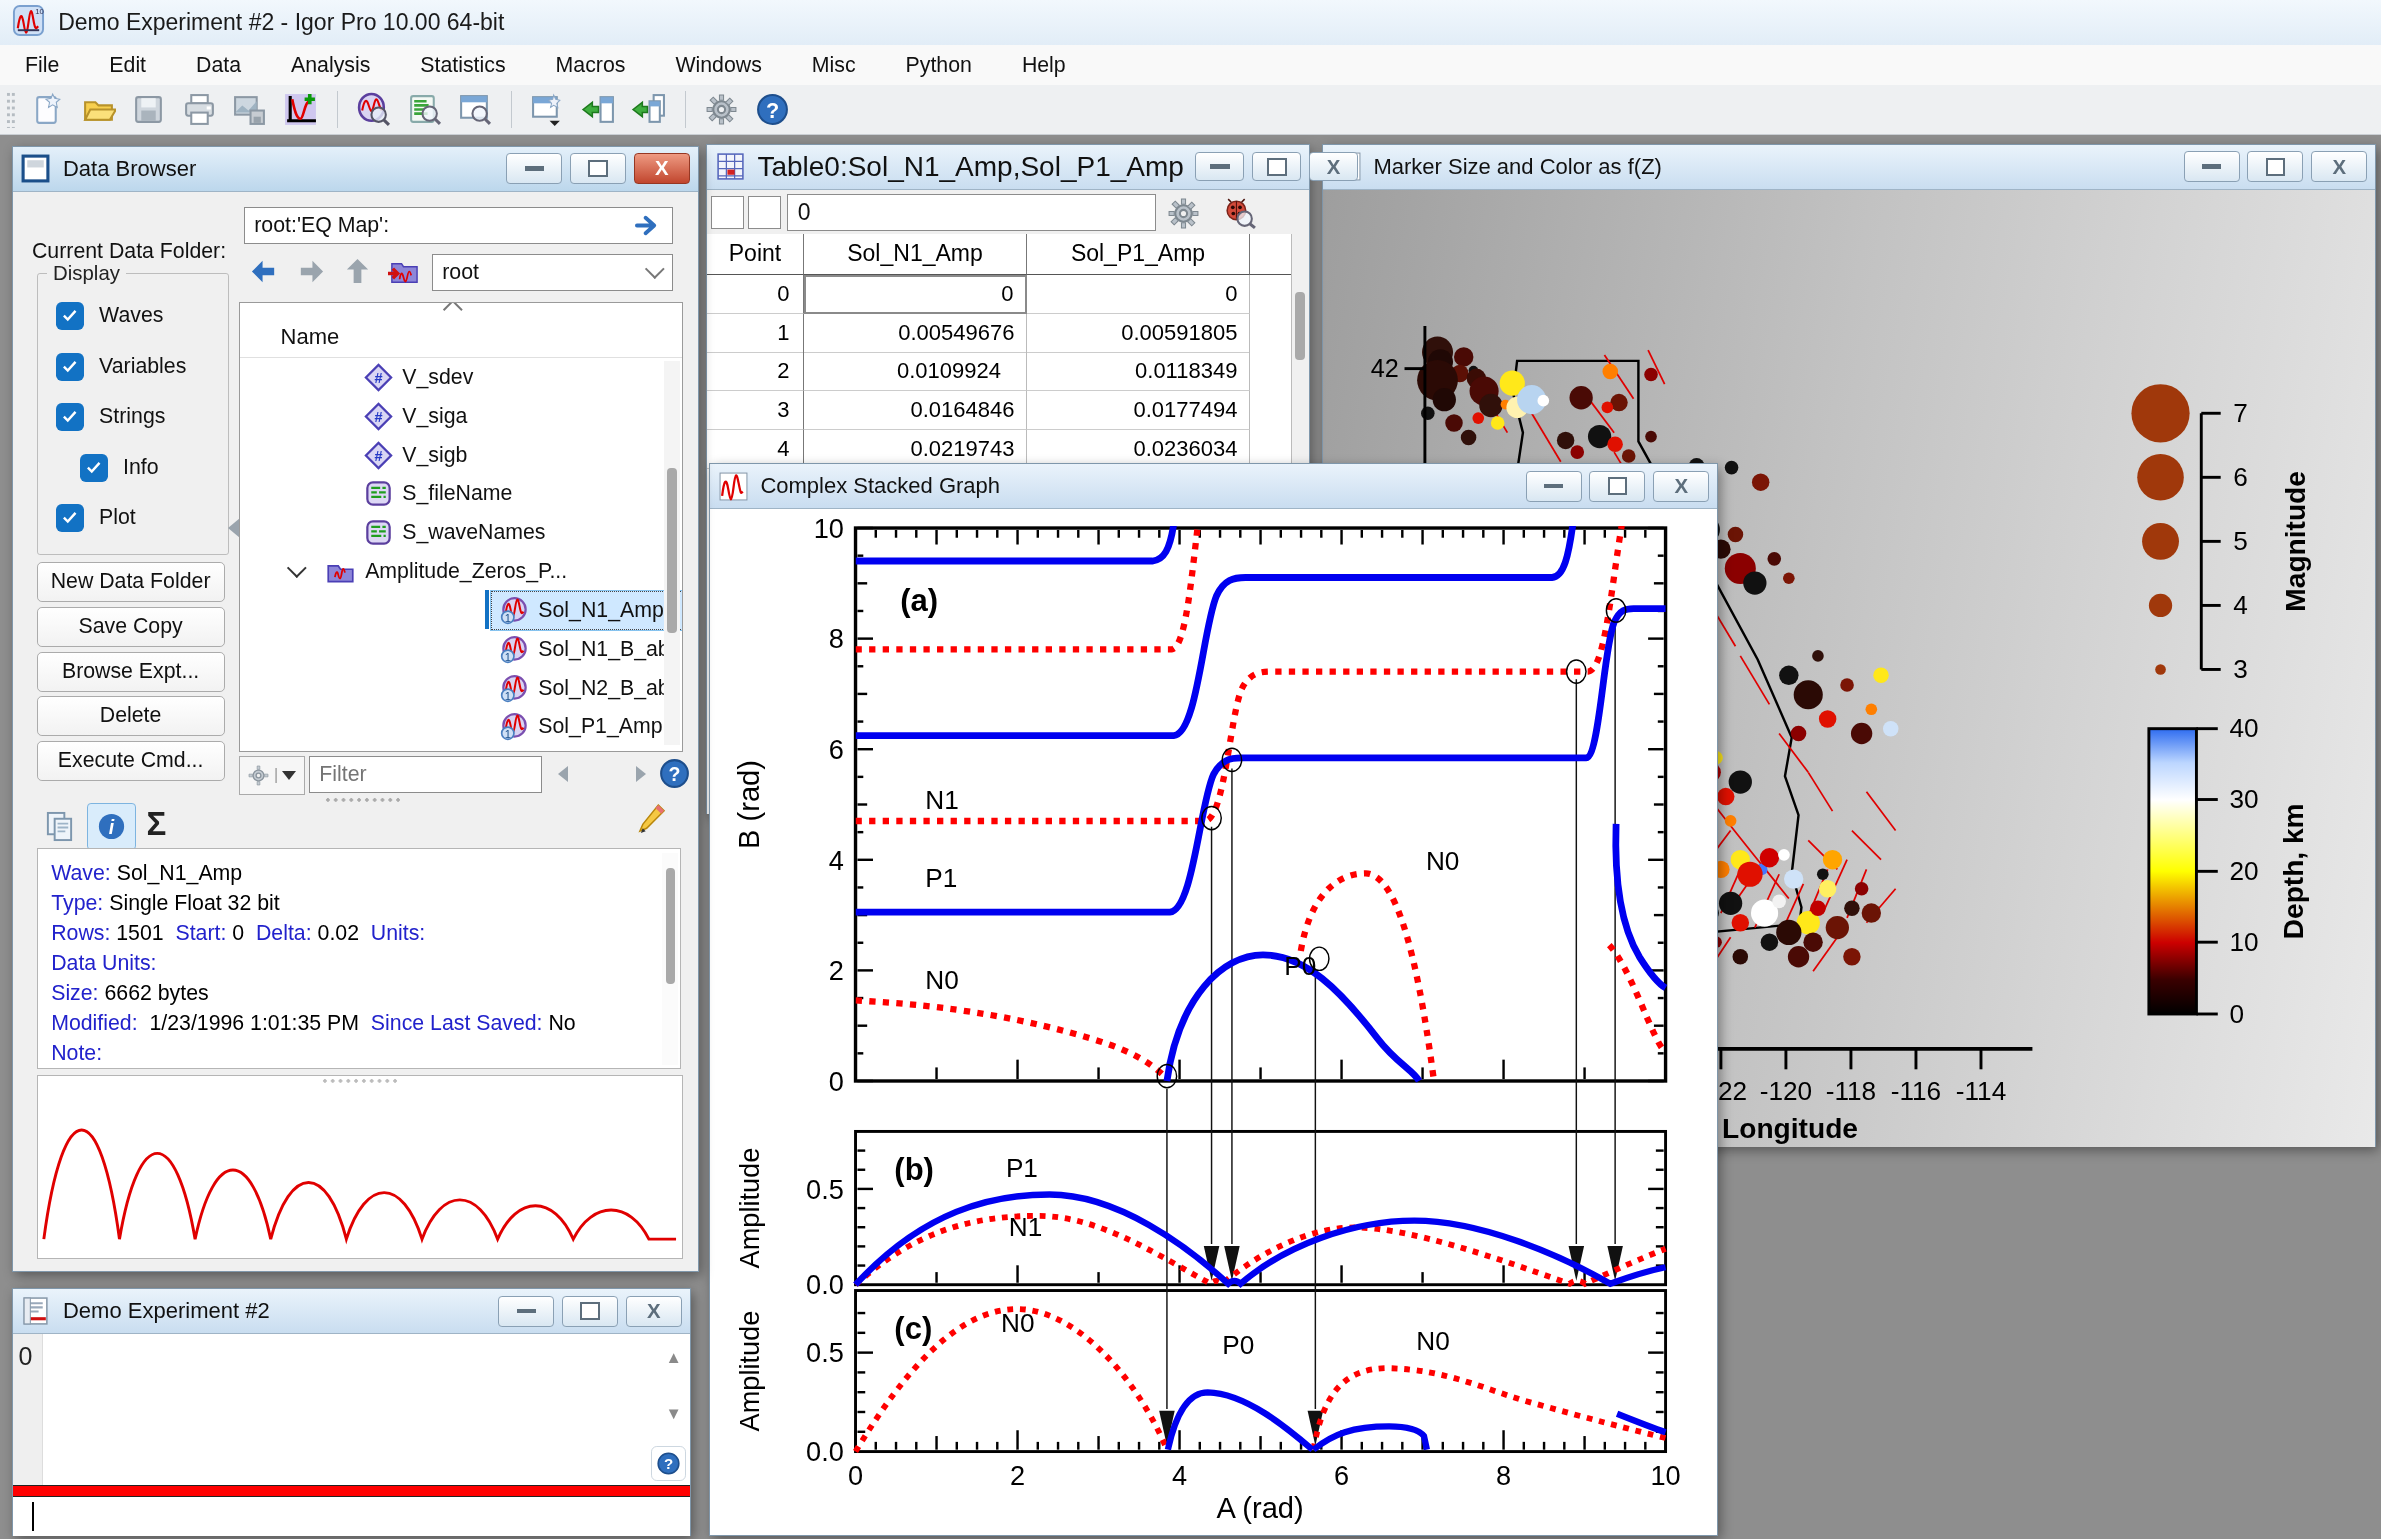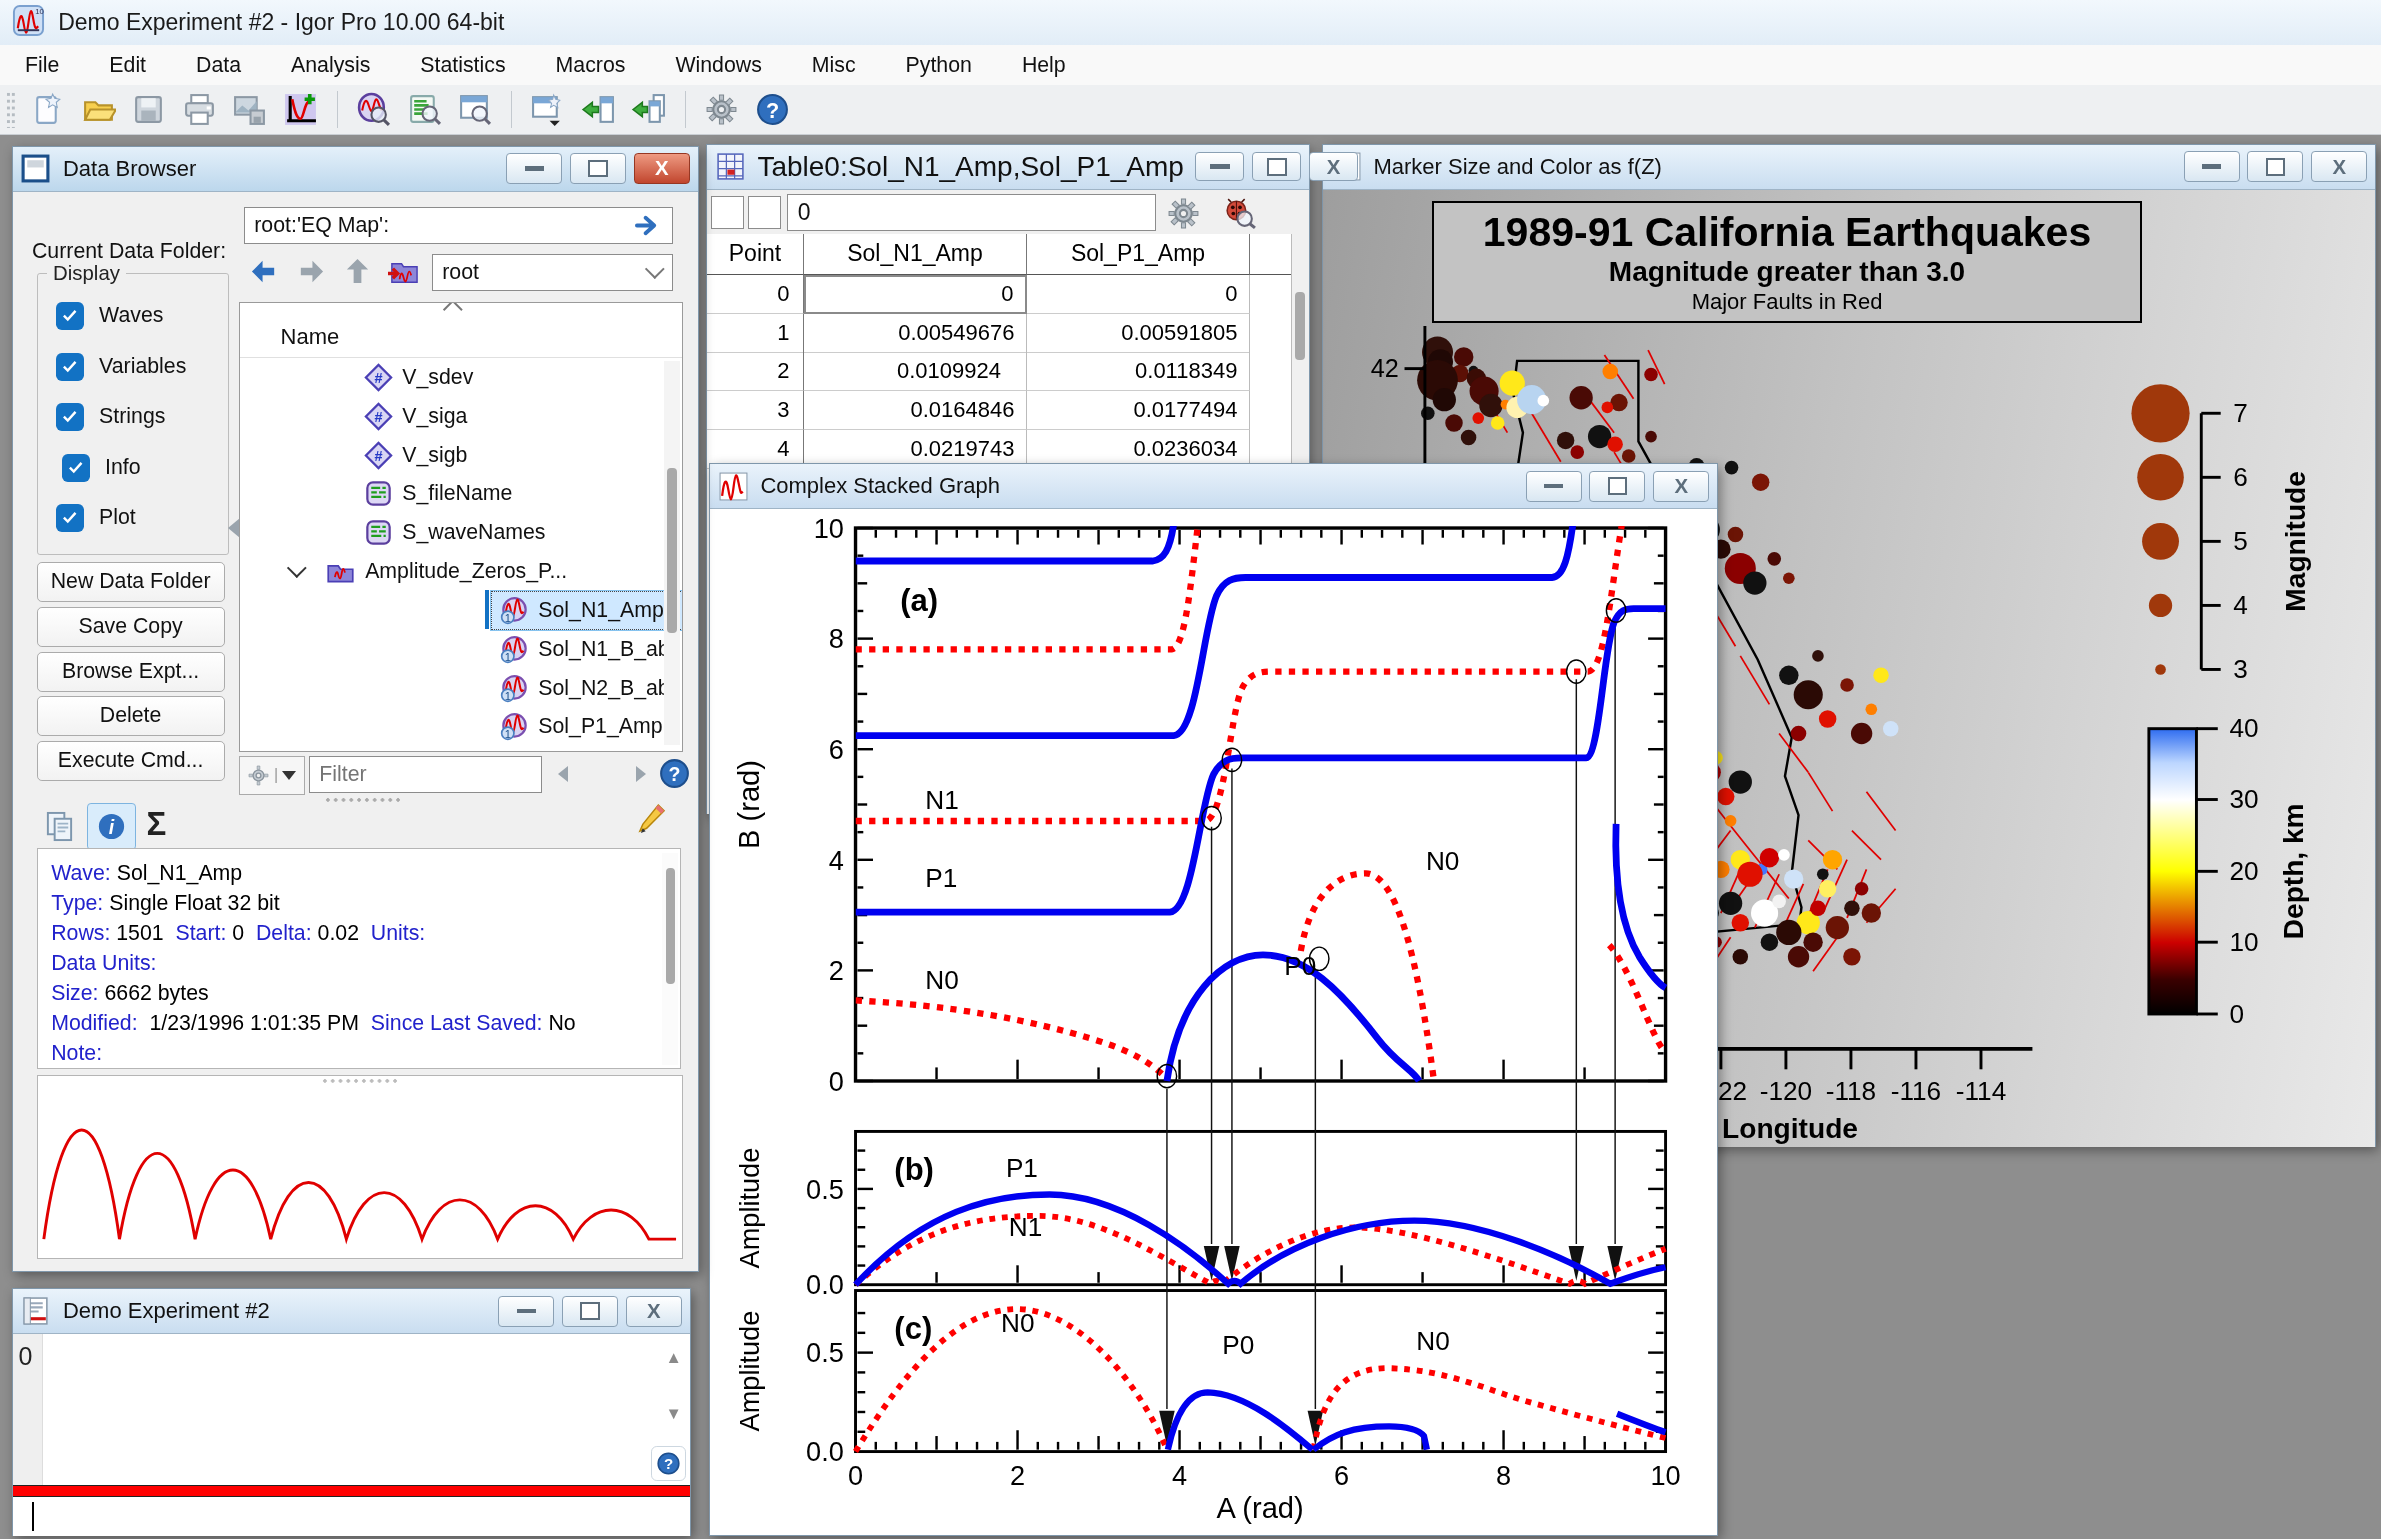--- a/index.html
+++ b/index.html
@@ -419,25 +419,20 @@
               <text x="934" y="711" font-size="27">20</text>
               <line x1="900" y1="775" x2="922" y2="775" stroke="#000" stroke-width="3"></line>
               <text x="934" y="784" font-size="27">10</text>
               <line x1="900" y1="849" x2="922" y2="849" stroke="#000" stroke-width="3"></line>
               <text x="934" y="858" font-size="27">0</text>
               <text x="1010" y="702" font-size="29" font-weight="bold" text-anchor="middle" transform="rotate(-90 1010 702)">Depth, km</text>
             </g>
 
           <rect x="851" y="555" width="49" height="294" fill="url(#depthGrad)" stroke="#000" stroke-width="3"></rect>
         </svg>
-        <div style="position:absolute;left:109px;top:11.6px;width:706px;height:118px;background:#c3c3c3;border:2.9px solid #000;display:flex;flex-direction:column;align-items:center;justify-content:center;">
-          <div style="font-size:41px;font-weight:bold;color:#000;line-height:1.1;">1989-91 California Earthquakes</div>
-          <div style="font-size:28px;font-weight:bold;color:#000;line-height:1.2;">Magnitude greater than 3.0</div>
-          <div style="font-size:22px;color:#000;line-height:1.2;">Major Faults in Red</div>
-        </div>
       </div>
     </div>
 
     <div class="window" id="win-table" style="left:706px;top:7.8px;width:604px;height:670px;z-index:2;">
       <div class="titlebar">
         <span class="wicon"><svg viewBox="0 0 30 30">
               <rect x="3" y="3" width="24" height="24" fill="#f2f4fb" stroke="#5566bb" stroke-width="1.5"></rect>
               <path d="M3 10h24M3 17h24M3 24h24M11 3v24M19 3v24" stroke="#5566bb" stroke-width="1.2"></path>
               <rect x="12" y="18" width="7" height="5" fill="#d42222"></rect>
             </svg></span>
@@ -876,21 +871,21 @@
             <span class="label">Variables</span>
           </div>
           <div class="check-row" style="left: 43px; top: 256px;">
             <span class="checkbox">
               <svg viewBox="0 0 20 20">
                 <path d="M4 10l4 4 8-9" fill="none" stroke="#fff" stroke-width="2.5"></path>
               </svg>
             </span>
             <span class="label">Strings</span>
           </div>
-          <div class="check-row" style="left: 41px; top: 307px; padding-left: 8px;">
+          <div class="check-row" style="left: 59px; top: 307px; padding-left: 8px;">
             <span class="checkbox">
               <svg viewBox="0 0 20 20">
                 <path d="M4 10l4 4 8-9" fill="none" stroke="#fff" stroke-width="2.5"></path>
               </svg>
             </span>
             <span class="label">Info</span>
           </div>
           <div class="check-row" style="left: 43px; top: 357px;">
             <span class="checkbox">
               <svg viewBox="0 0 20 20">

